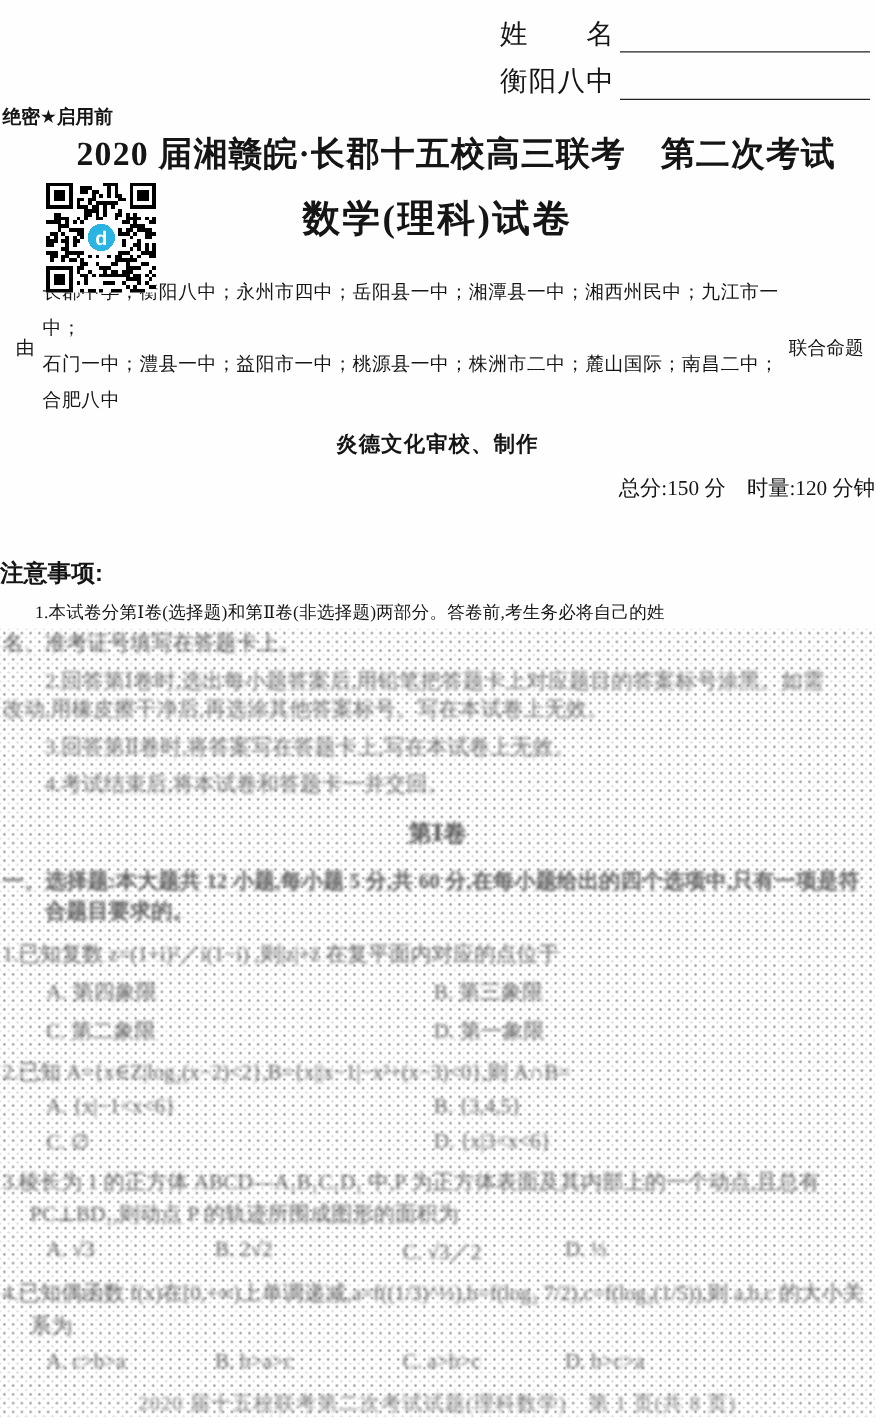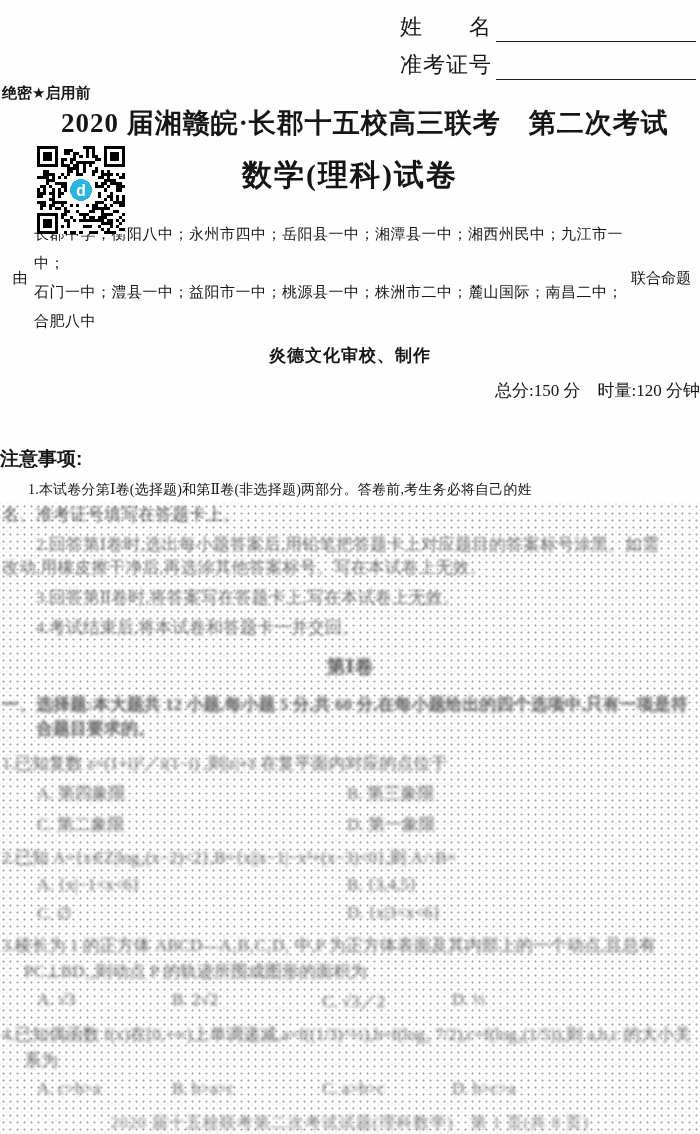--- a/index.html
+++ b/index.html
@@ -55,21 +55,21 @@
 </style>
 </head>
 <body>
 
 <div class="top-fields">
   <div class="field-row">
     <span class="field-label">姓　　名</span>
     <span class="field-line"></span>
   </div>
   <div class="field-row">
-    <span class="field-label">准考证号</span>
+    <span class="field-label">衡阳八中</span>
     <span class="field-line"></span>
   </div>
 </div>
 
 <div class="classification">绝密★启用前</div>
 
 <h1 class="main-title">2020 届湘赣皖·长郡十五校高三联考　第二次考试</h1>
 
 <div class="subtitle-row">
   <div class="qr-wrap">

